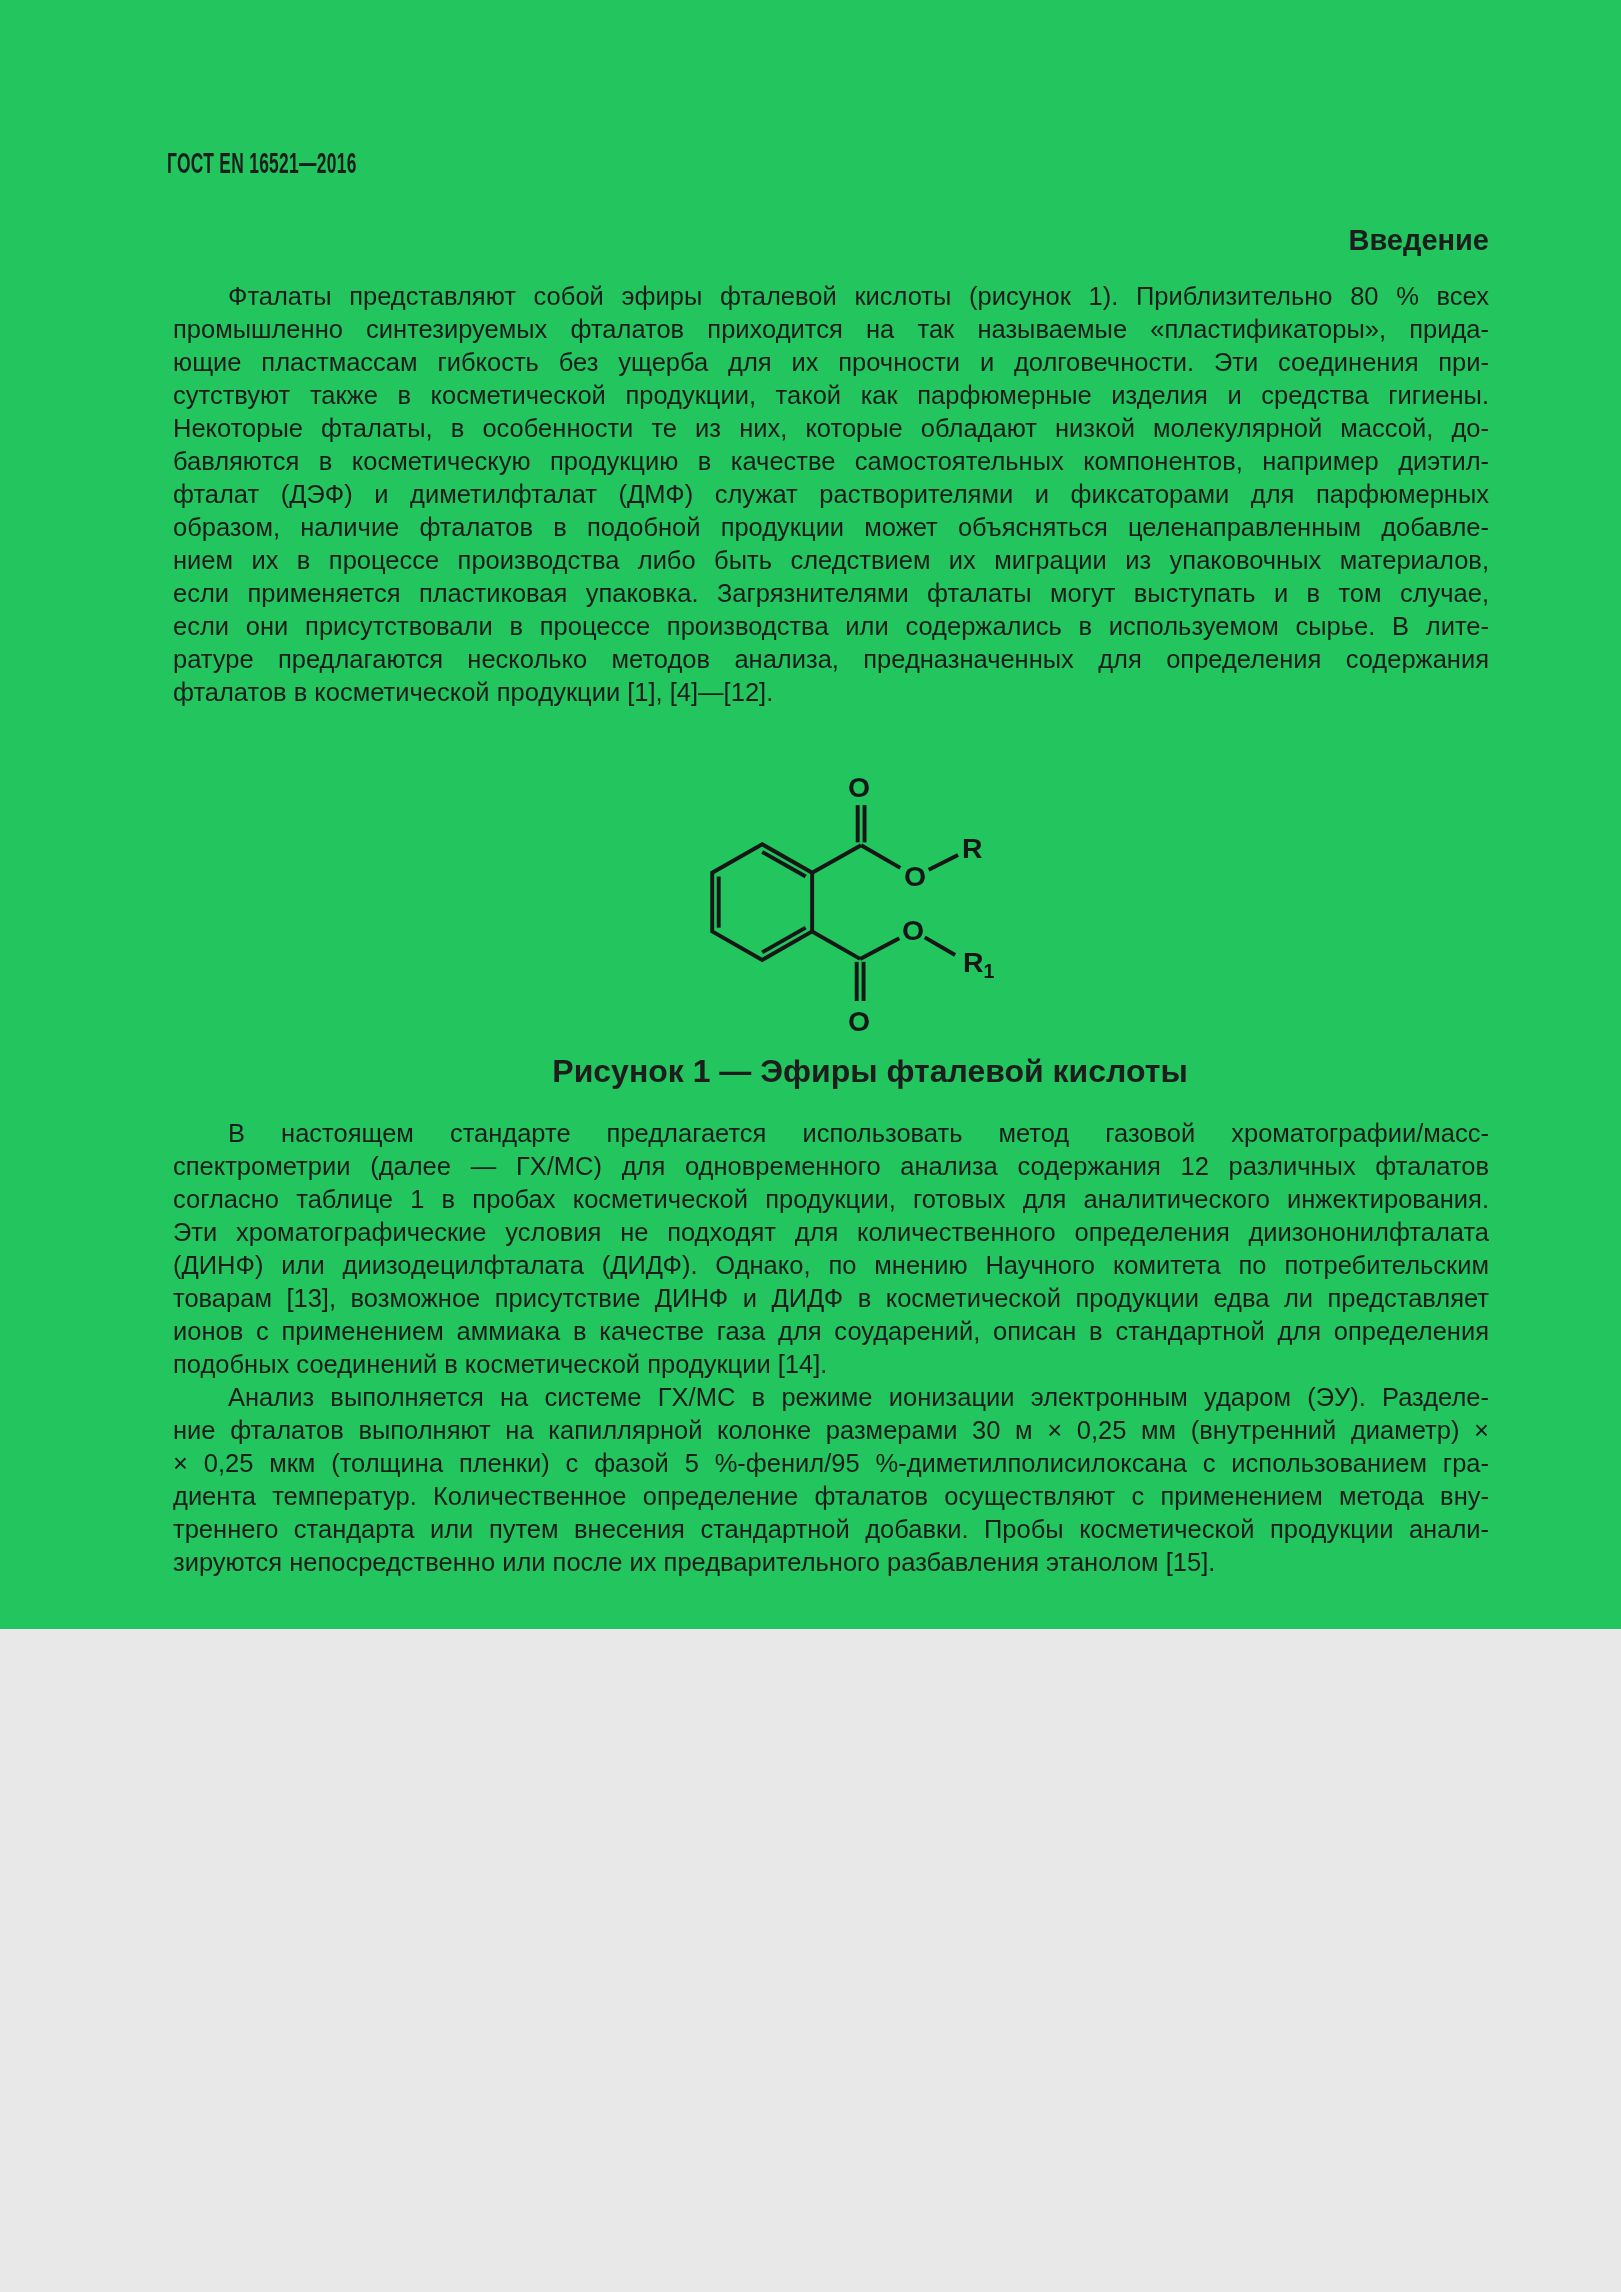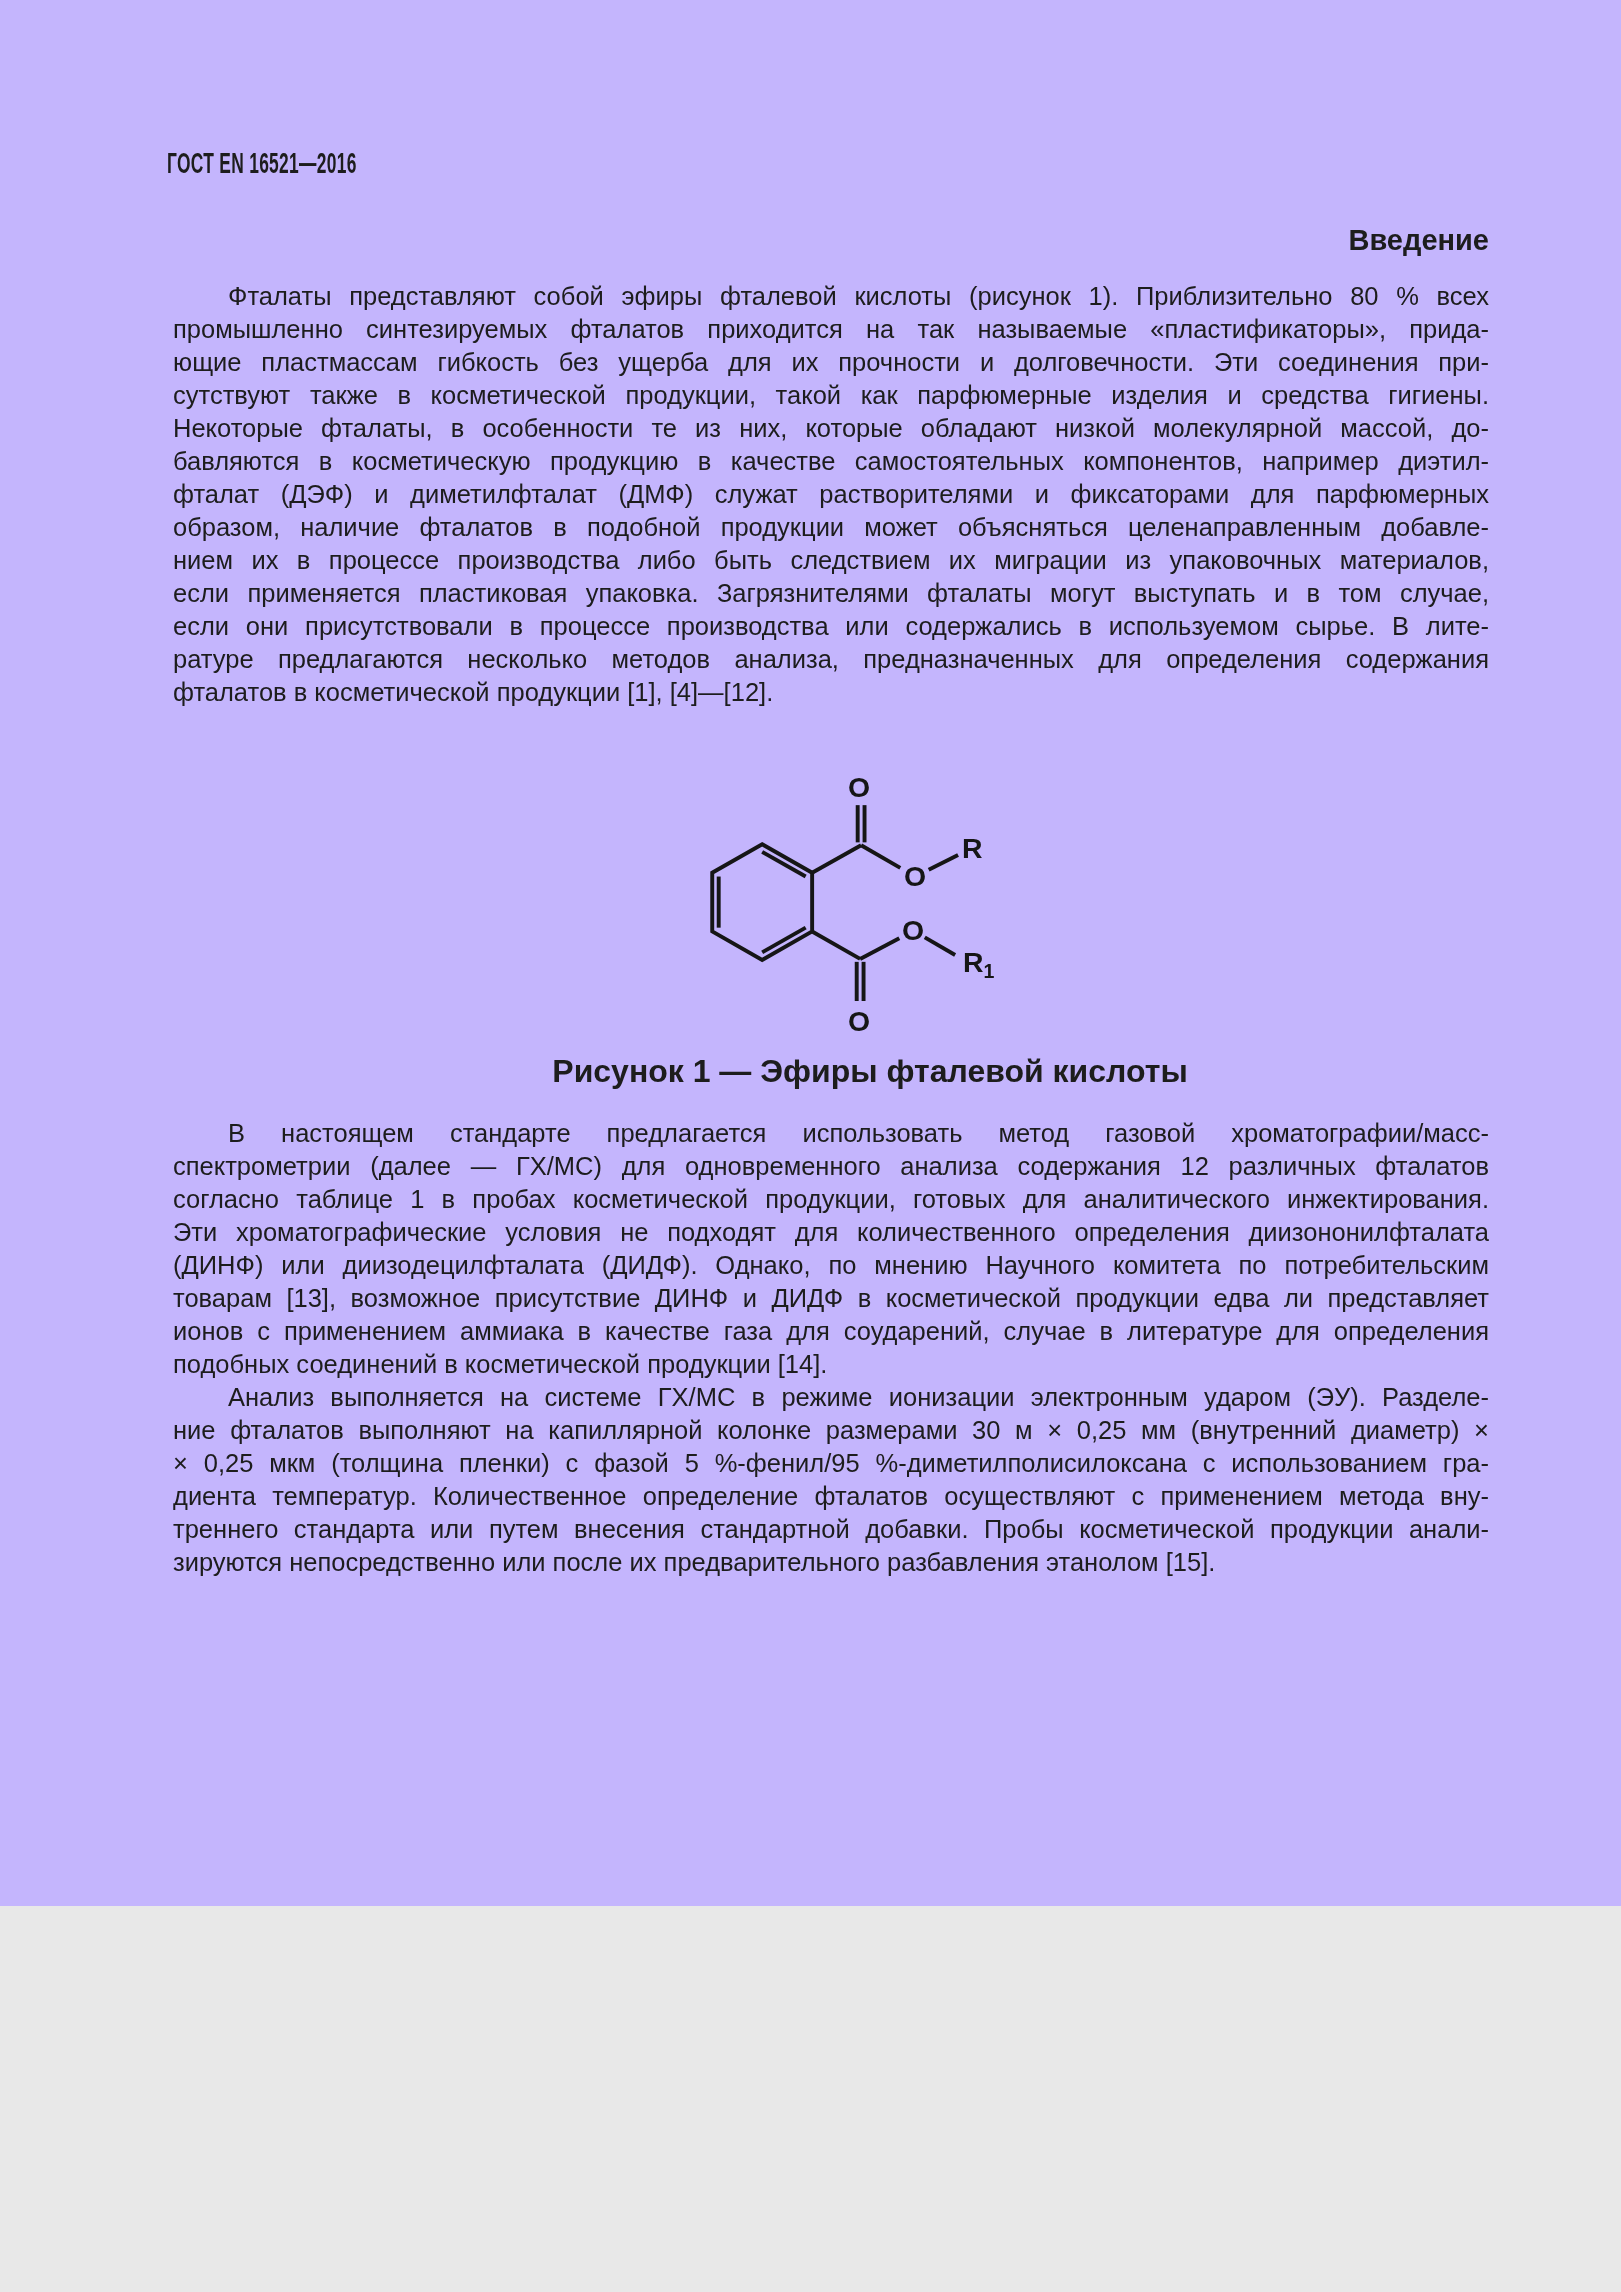--- a/index.html
+++ b/index.html
@@ -1,21 +1,21 @@
 <!DOCTYPE html>
 <html><head>
 <meta charset="utf-8">
 <style>
   html, body { margin: 0; padding: 0; }
   body { background: #e8e8e8; }
   .page {
     position: relative;
     width: 1621px;
-    height: 1906px;
-    background: #c4b5fd;
+    height: 1629px;
+    background: #22c55e;
     overflow: hidden;
     font-family: "Liberation Sans", sans-serif;
     color: #1d1d1d;
   }
   .doc-header {
     position: absolute;
     left: 167px;
     top: 147px;
     font-size: 29px;
     font-weight: bold;
@@ -142,21 +142,21 @@
   <div class="figure-caption">Рисунок 1 — Эфиры фталевой кислоты</div>
 
   <div class="textblock tb-2">
     <div class="para">
       <div class="pline first">В настоящем стандарте предлагается использовать метод газовой хроматографии/масс-</div>
       <div class="pline">спектрометрии (далее — ГХ/МС) для одновременного анализа содержания 12 различных фталатов</div>
       <div class="pline">согласно таблице 1 в пробах косметической продукции, готовых для аналитического инжектирования.</div>
       <div class="pline">Эти хроматографические условия не подходят для количественного определения диизононилфталата</div>
       <div class="pline">(ДИНФ) или диизодецилфталата (ДИДФ). Однако, по мнению Научного комитета по потребительским</div>
       <div class="pline">товарам [13], возможное присутствие ДИНФ и ДИДФ в косметической продукции едва ли представляет</div>
-      <div class="pline">ионов с применением аммиака в качестве газа для соударений, случае в литературе для определения</div>
+      <div class="pline">ионов с применением аммиака в качестве газа для соударений, описан в стандартной для определения</div>
       <div class="pline last">подобных соединений в косметической продукции [14].</div>
     </div>
     <div class="para">
       <div class="pline first">Анализ выполняется на системе ГХ/МС в режиме ионизации электронным ударом (ЭУ). Разделе-</div>
       <div class="pline">ние фталатов выполняют на капиллярной колонке размерами 30 м × 0,25 мм (внутренний диаметр) ×</div>
       <div class="pline">× 0,25 мкм (толщина пленки) с фазой 5 %-фенил/95 %-диметилполисилоксана с использованием гра-</div>
       <div class="pline">диента температур. Количественное определение фталатов осуществляют с применением метода вну-</div>
       <div class="pline">треннего стандарта или путем внесения стандартной добавки. Пробы косметической продукции анали-</div>
       <div class="pline last">зируются непосредственно или после их предварительного разбавления этанолом [15].</div>
     </div>

